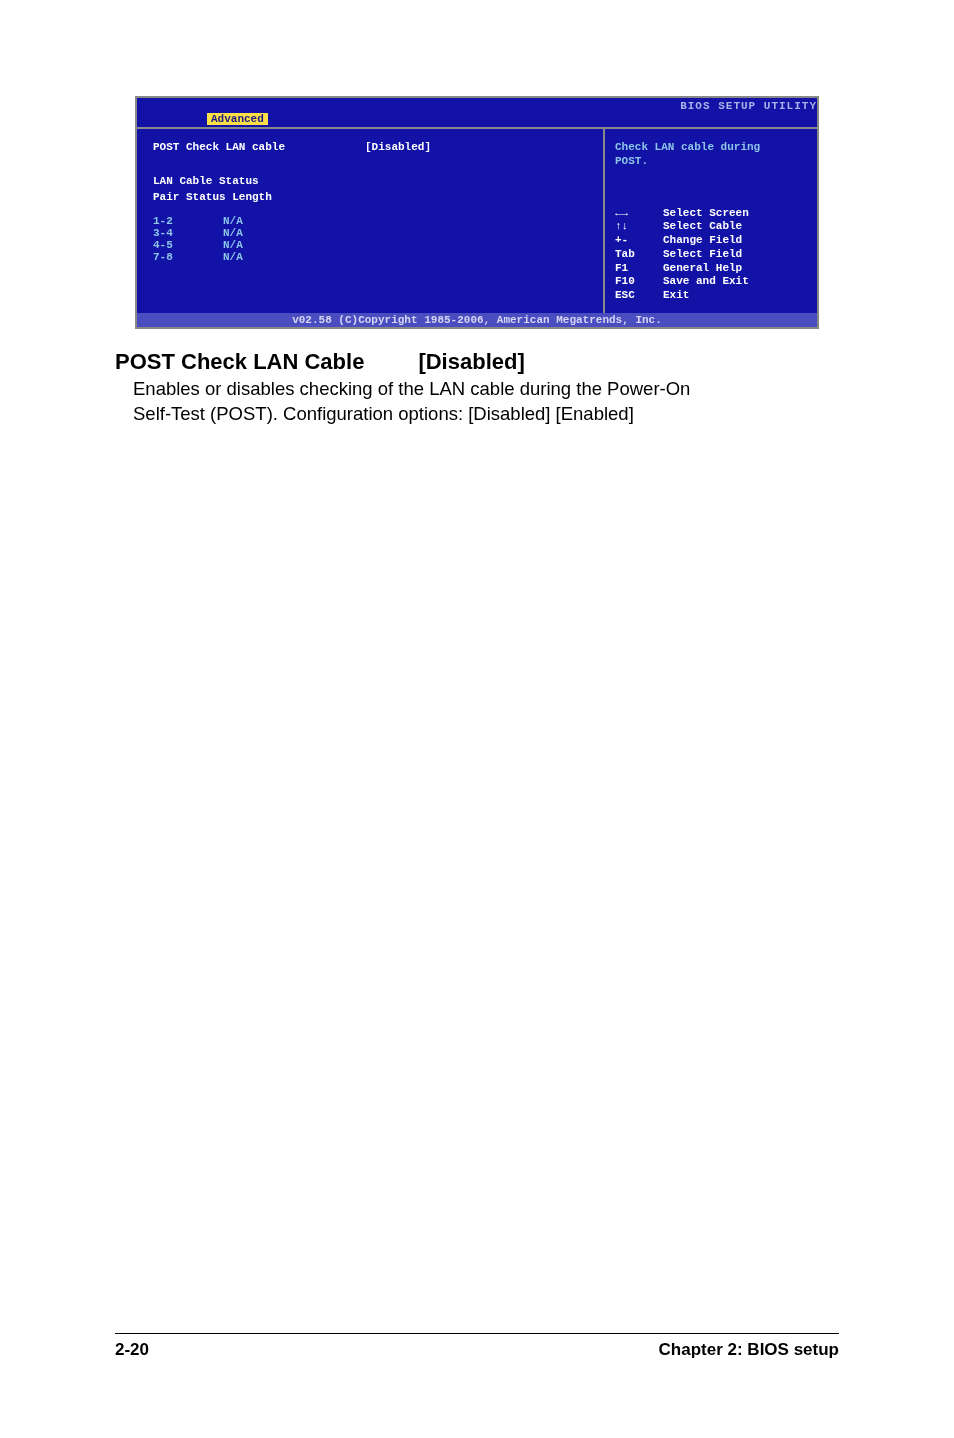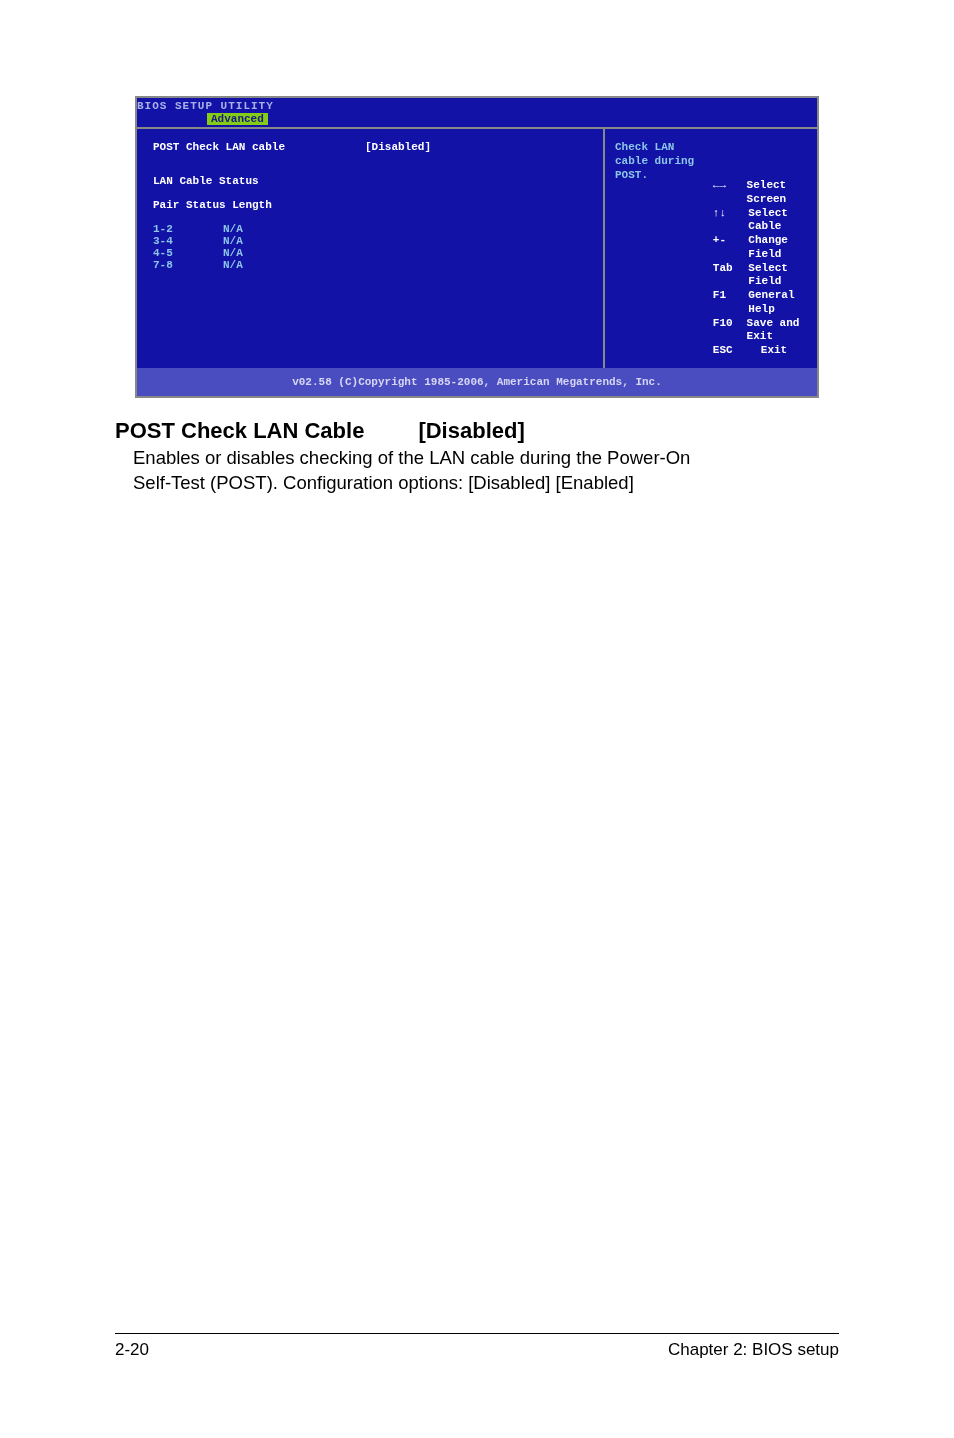--- a/index.html
+++ b/index.html
@@ -28,50 +28,50 @@
     width: 684px;
     margin: 0 auto;
     background: #1212a7;
     border: 2px solid #888;
     font-family: "Courier New", monospace;
     font-size: 11px;
     color: #fff;
     font-weight: bold;
   }
   .bios-title {
-    text-align: left;
+    text-align: right;
     color: #aab1e6;
-    padding: 2px 0 1px 0;
+    padding: 2px 0 1px 10px;
     font-size: 11px;
     letter-spacing: 1px;
   }
   .bios-tabs {
     display: flex;
     padding: 0 0 2px 70px;
   }
   .bios-tab-active {
-    background: #84cc16;
+    background: #fde047;
     color: #1a1a85;
     padding: 0 4px;
     font-weight: bold;
   }
   .bios-body {
     display: flex;
     border-top: 2px solid #888;
   }
   .bios-left {
     flex: 1;
     border-right: 2px solid #888;
     padding: 12px 16px 28px 16px;
   }
   .bios-right {
     width: 212px;
     padding: 12px 10px 10px 10px;
     display: flex;
-    flex-direction: row;
+    flex-direction: column;
     justify-content: space-between;
   }
   .bios-item-row {
     display: flex;
     color: #fff;
   }
   .bios-item-label {
     width: 212px;
   }
   .bios-item-value {}
@@ -100,21 +100,21 @@
     color: #fff;
     line-height: 1.25;
   }
   .bios-key-key {
     width: 48px;
   }
   .bios-footer {
     background: #4a4dc0;
     color: #d6d6f4;
     text-align: center;
-    padding: 8px 0;
+    padding: 1px 0;
     font-size: 11px;
   }
   .subsection {
     margin-top: 20px;
   }
   .subsection-heading {
     font-size: 22px;
     font-weight: bold;
   }
   .subsection-heading .gap {
@@ -129,42 +129,42 @@
   }
   .page-footer {
     position: absolute;
     bottom: 78px;
     left: 115px;
     right: 115px;
     border-top: 1px solid #000;
     display: flex;
     justify-content: space-between;
     padding-top: 6px;
-    font-weight: normal;
+    font-weight: bold;
     font-size: 17px;
   }
 </style>
 </head>
 <body>
 
 <div class="page">
 
   <div class="bios-box">
     <div class="bios-title">BIOS SETUP UTILITY</div>
     <div class="bios-tabs">
       <span class="bios-tab-active">Advanced</span>
     </div>
     <div class="bios-body">
       <div class="bios-left">
         <div class="bios-item-row">
           <span class="bios-item-label">POST Check LAN cable</span>
           <span class="bios-item-value">[Disabled]</span>
         </div>
         <div class="bios-sub-head">LAN Cable Status</div>
-        <div class="bios-sub-head" style="margin-top:12px">Pair  Status  Length</div>
+        <div class="bios-sub-head" style="margin-top:4px">Pair  Status  Length</div>
         <div class="bios-table">
           <div class="bios-table-row">
             <span class="bios-table-pair">1-2</span>
             <span>N/A</span>
           </div>
           <div class="bios-table-row">
             <span class="bios-table-pair">3-4</span>
             <span>N/A</span>
           </div>
           <div class="bios-table-row">

